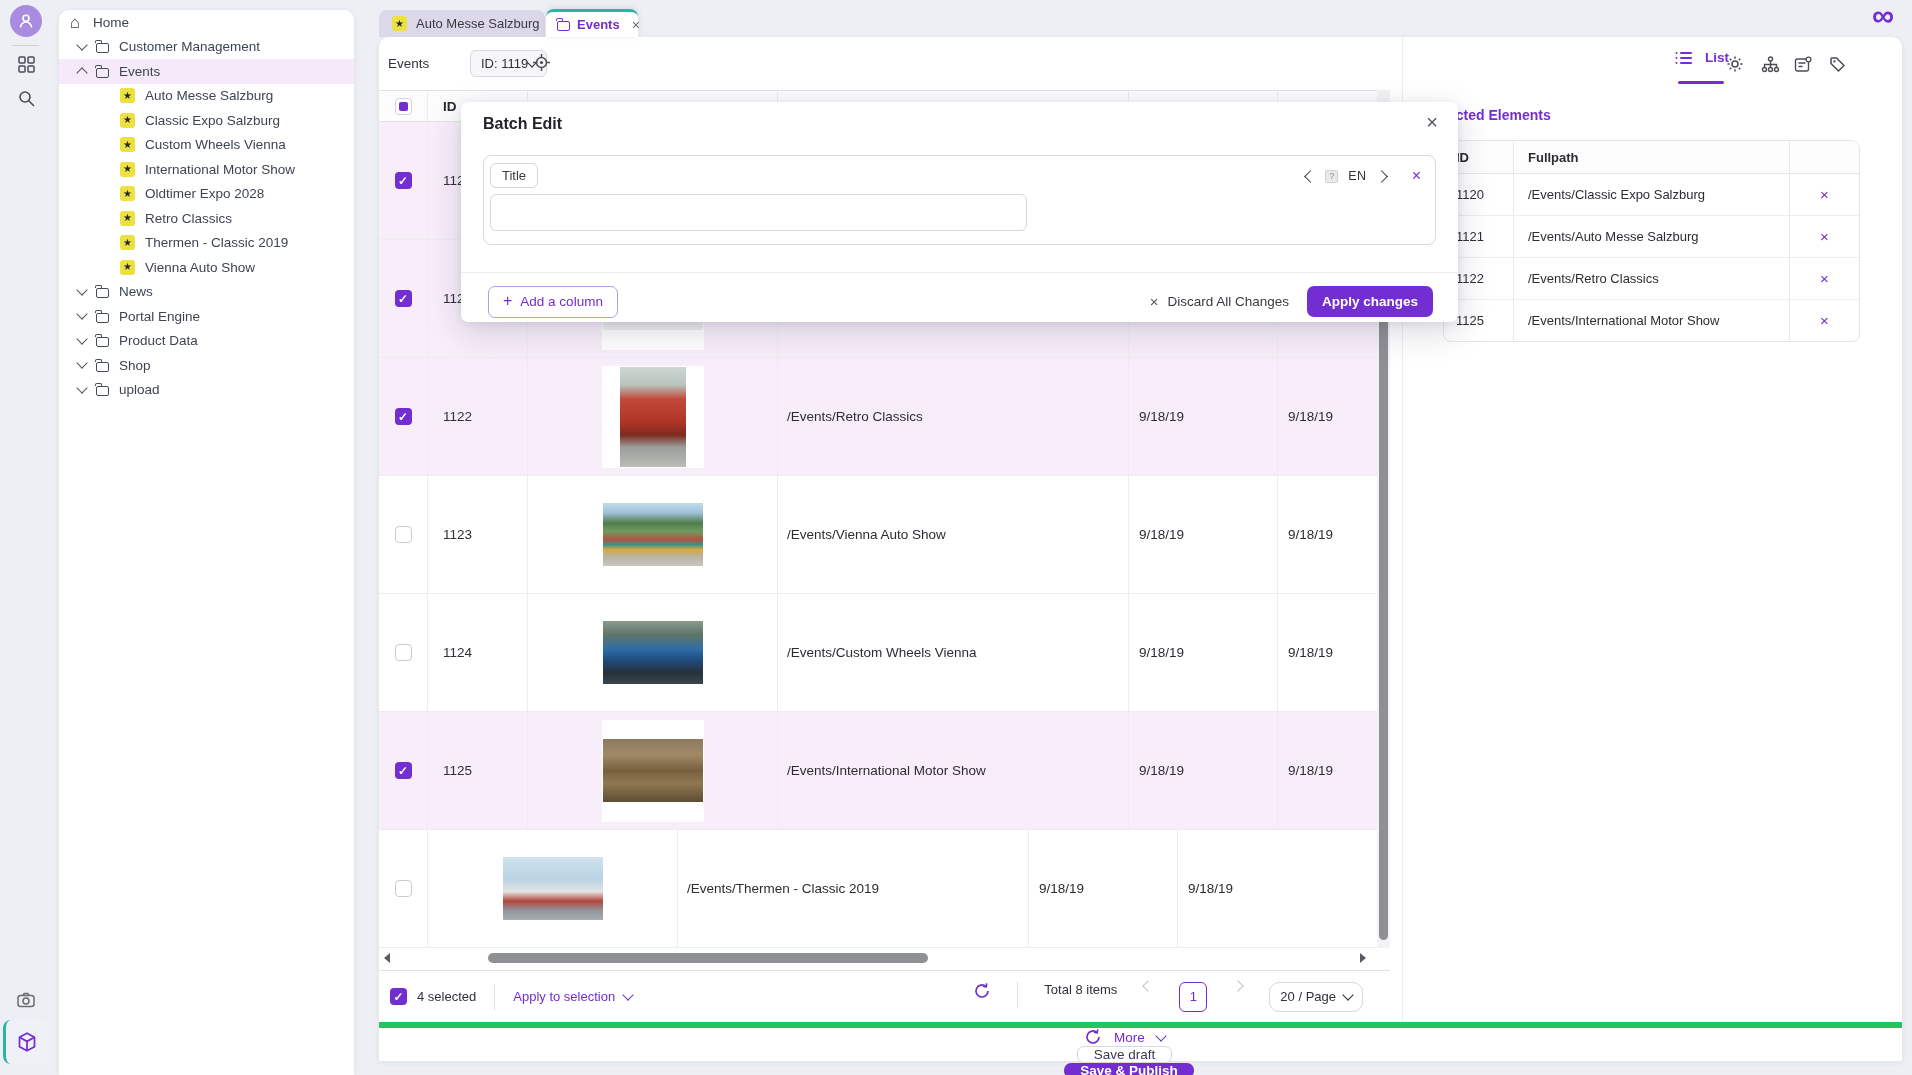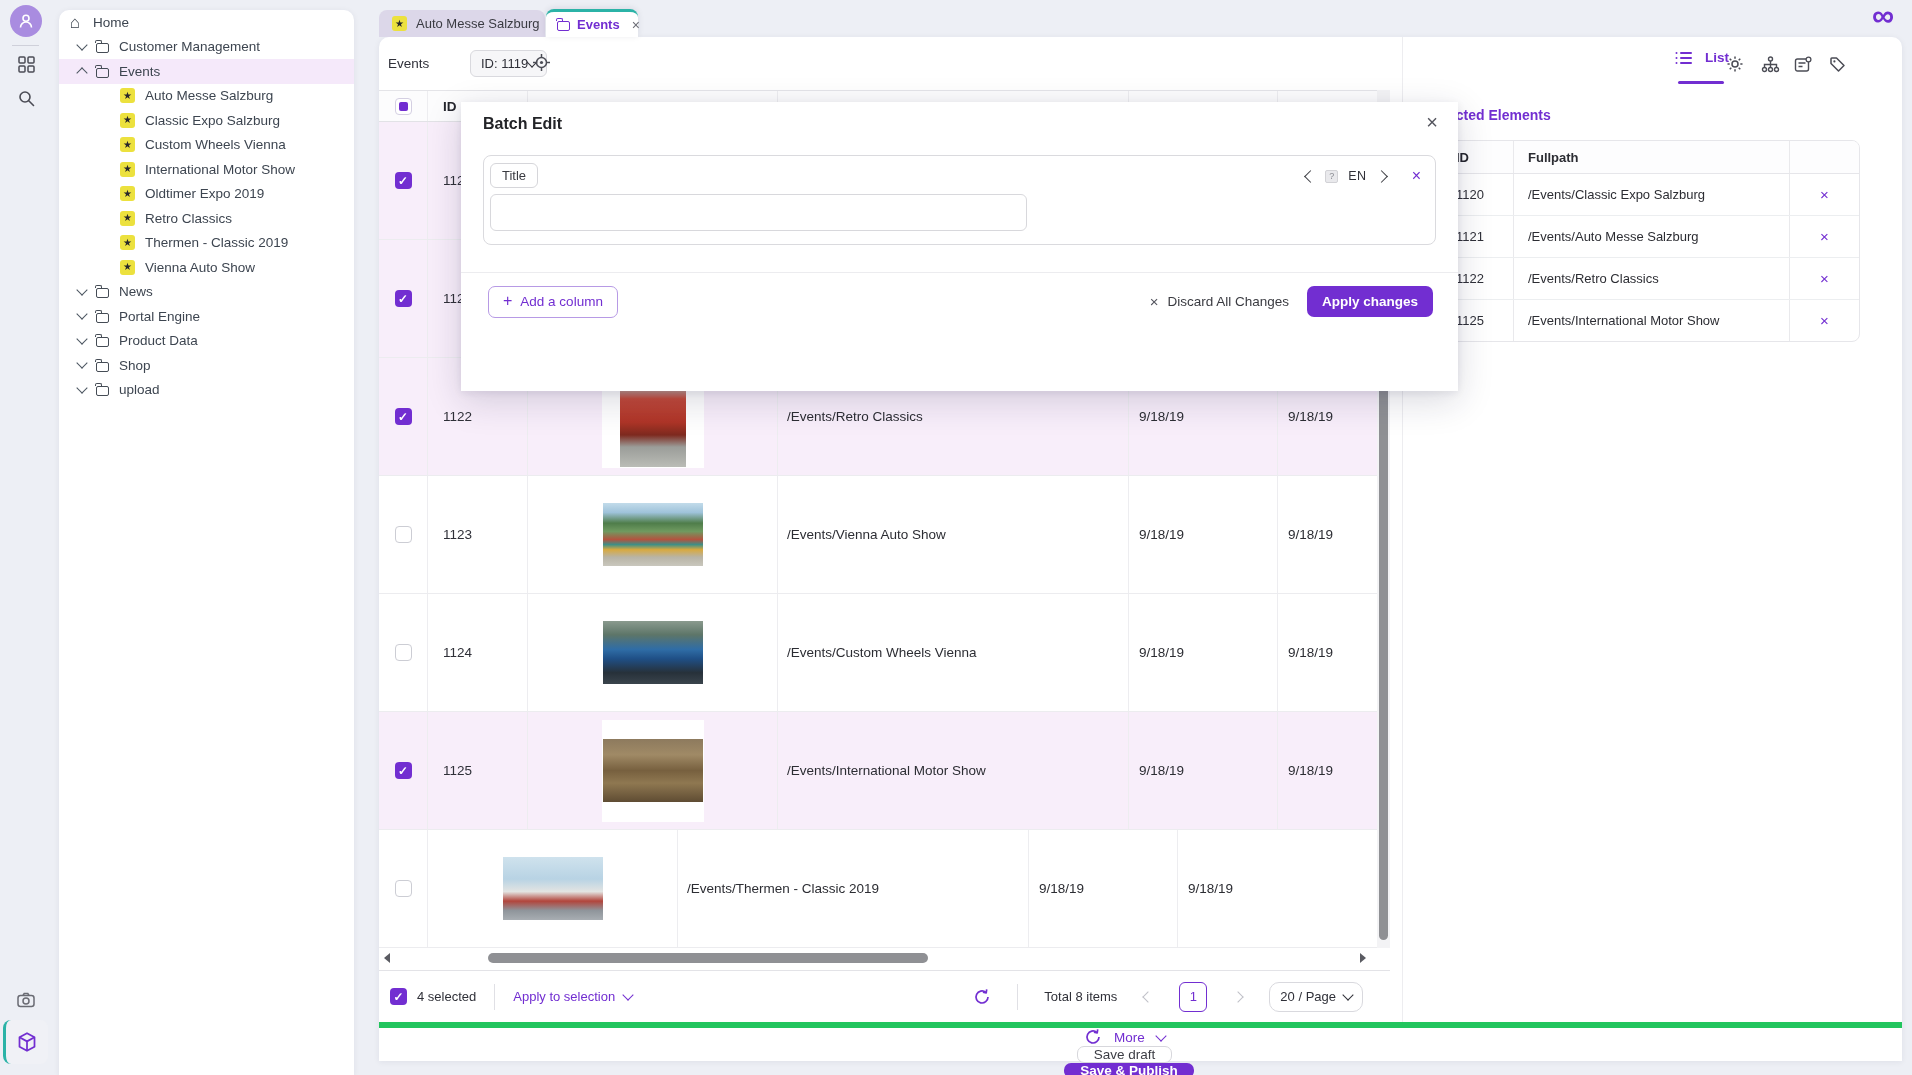--- a/index.html
+++ b/index.html
@@ -112,21 +112,21 @@
   .harrow{position:absolute;top:916px;width:0;height:0;border-top:5px solid transparent;border-bottom:5px solid transparent;cursor:pointer;}
   .harrow.l{left:5px;border-right:6px solid #5a5b62;}
   .harrow.r{left:981px;border-left:6px solid #5a5b62;}
 
   
   .statusbar{position:absolute;left:0;top:933px;width:1011px;height:52px;border-top:1px solid #e3e3e7;
              display:flex;align-items:center;box-sizing:border-box;}
   .sb-sel-label{margin-left:10px;color:#2f3038;font-size:13px;}
   .sb-div{width:1px;height:26px;background:#e0e0e5;margin-left:18px;}
   .sb-apply{margin-left:18px;color:#722ED1;font-size:13px;display:flex;align-items:center;gap:9px;cursor:pointer;}
-  .sb-right{margin-left:auto;display:flex;align-items:center;gap:26px;padding-right:27px;}
+  .sb-right{margin-left:auto;display:flex;align-items:flex-start;gap:26px;padding-right:27px;}
   .sb-total{color:#2f3038;font-size:13px;}
   .pg-arrow{color:#c0c1c8;font-size:15px;cursor:pointer;width:10px;display:flex;justify-content:center;}
   .pg-arrow .cvl{border-color:#c0c1c8;width:7px;height:7px;}
   .pg-num{width:28px;height:30px;border:1.5px solid #722ED1;border-radius:6px;color:#722ED1;display:flex;
           align-items:center;justify-content:center;font-size:13px;box-sizing:border-box;cursor:pointer;}
   .pg-size{height:30px;border:1px solid #d9d9de;border-radius:10px;padding:0 10px;display:flex;align-items:center;
            gap:8px;font-size:13px;color:#2f3038;box-sizing:border-box;cursor:pointer;background:#fff;}
 
   
   .rp-divider{position:absolute;left:1023px;top:0;width:1px;height:985px;background:#ededf0;}
@@ -146,21 +146,21 @@
   .footerbar{position:absolute;left:0;top:985px;width:100%;height:39px;border-top:6px solid #22c55e;
              display:flex;align-items:center;padding:0 50px 0 18px;box-sizing:border-box;flex-direction:column;}
   .more{display:flex;gap:12px;color:#722ED1;font-size:13.5px;align-items:center;cursor:pointer;}
   .fspacer{flex:1;}
   .btn-draft{height:31px;padding:0 16px;border:1px solid #d7d7dc;border-radius:7px;background:#fff;color:#3c3d44;
              font-size:13.5px;display:flex;align-items:center;cursor:pointer;}
   .btn-publish{height:31px;padding:0 16px;background:#722ED1;border:none;border-radius:7px;color:#fff;
                font-size:13.5px;display:flex;align-items:center;font-weight:600;margin-left:9px;cursor:pointer;}
 
   
-  .modal{position:absolute;left:461px;top:102px;width:997px;height:289px;background:#fff;border-radius:0;
+  .modal{position:absolute;left:461px;top:102px;width:997px;height:220px;background:#fff;border-radius:7px;
          box-shadow:0 10px 34px rgba(25,25,60,.16),0 2px 8px rgba(25,25,60,.08);z-index:40;}
   .m-title{position:absolute;left:22px;top:13px;font-size:16px;font-weight:700;color:#232428;}
   .m-close{position:absolute;right:20px;top:9px;font-size:20px;color:#54555e;cursor:pointer;}
   .m-group{position:absolute;left:22px;right:22px;top:53px;height:88px;border:1px solid #dadade;border-radius:8px;}
   .m-chip{position:absolute;left:6px;top:7px;height:25px;padding:0 11px;border:1px solid #d6d6da;border-radius:6px;
           display:flex;align-items:center;font-size:13px;color:#3a3b41;background:#fff;box-sizing:border-box;}
   .m-lang{position:absolute;right:14px;top:11px;display:flex;align-items:center;gap:10px;}
   .m-flag{width:13px;height:13px;background:#e9e9ec;border:1px solid #d2d2d6;border-radius:2px;font-size:9px;
           color:#8a8b92;display:flex;align-items:center;justify-content:center;box-sizing:border-box;}
   .m-lang-label{font-size:12.5px;color:#2f3037;letter-spacing:.5px;}
@@ -267,21 +267,21 @@
 
         <div class="trow lvl2">
 
           <span class="ticon star"></span>
           <span class="tlabel">International Motor Show</span>
         </div>
 
         <div class="trow lvl2">
 
           <span class="ticon star"></span>
-          <span class="tlabel">Oldtimer Expo 2019</span>
+          <span class="tlabel">Oldtimer Expo 2028</span>
         </div>
 
         <div class="trow lvl2">
 
           <span class="ticon star"></span>
           <span class="tlabel">Retro Classics</span>
         </div>
 
         <div class="trow lvl2">
 

